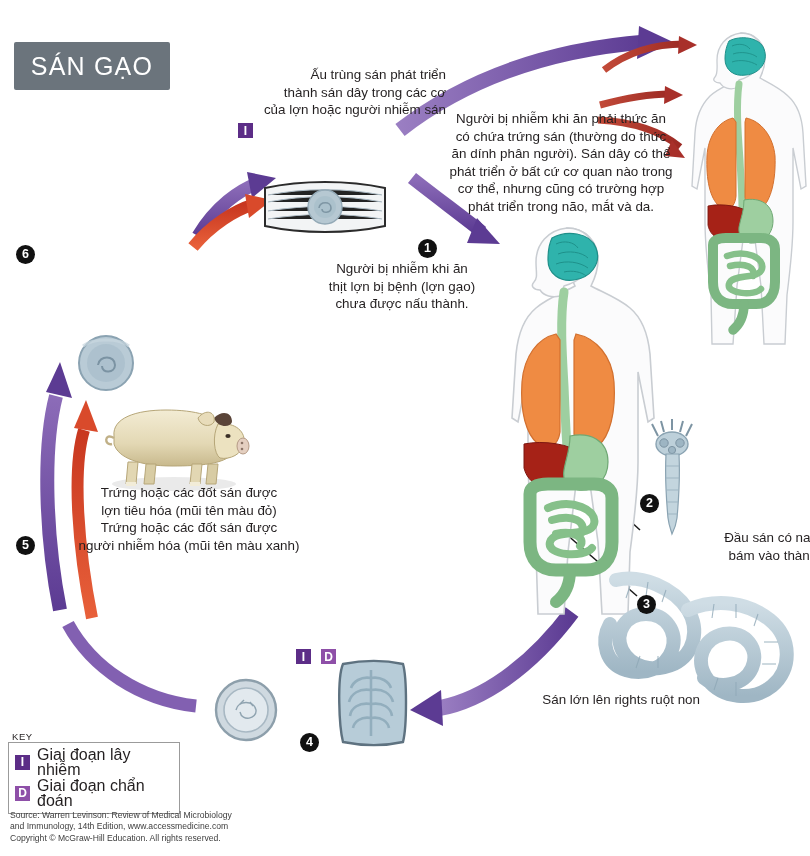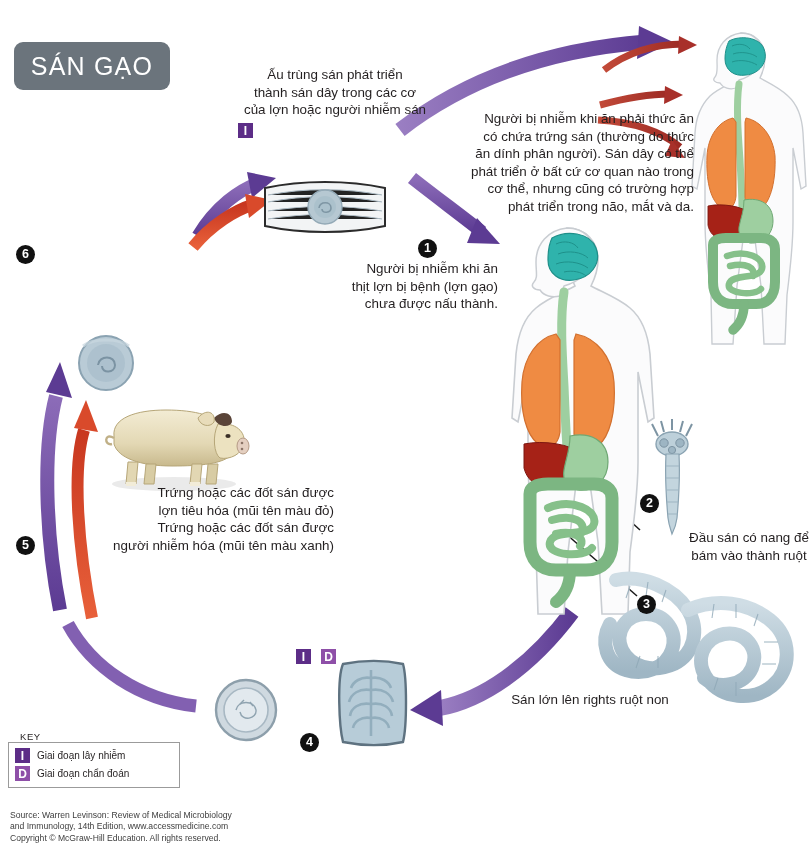--- a/index.html
+++ b/index.html
@@ -14,40 +14,40 @@
     font-family: "Liberation Sans", sans-serif;
     color: #231f20;
   }
   #stage { position: absolute; inset: 0; }
 
   
   .title-plate {
     position: absolute; left: 14px; top: 42px;
     width: 156px; height: 48px;
     background: #6b747c;
-    border-radius: 9px;
+    border-radius: 2px;
     display: flex; align-items: center; justify-content: center;
   }
   .title-plate span {
     color: #ffffff;
     font-size: 25px;
     letter-spacing: 1.2px;
     font-weight: 400;
   }
 
   
   .txt {
     position: absolute;
     font-size: 13.4px;
     line-height: 17.6px;
     color: #231f20;
     white-space: pre-line;
   }
-  .center { text-align: right; }
-  .left { text-align: center; }
+  .center { text-align: center; }
+  .left { text-align: right; }
 
   
   .numdot {
     position: absolute;
     width: 19px; height: 19px;
     border-radius: 50%;
     background: #111111;
     color: #ffffff;
     font-size: 12.5px;
     font-weight: bold;
@@ -63,36 +63,36 @@
     color: #ffffff;
     font-size: 12px;
     font-weight: bold;
     border: 1px solid #ffffff;
   }
   .badge.i { background: #5c2d87; }
   .badge.d { background: #8e4fa8; }
 
   
   .key-wrap { position: absolute; left: 8px; top: 731px; width: 172px; }
-  .key-label { font-size: 9.5px; letter-spacing: .6px; color: #231f20; margin-left: 12px; }
+  .key-label { font-size: 9.5px; letter-spacing: .6px; color: #231f20; margin-left: 4px; }
   .key-box {
     border: 1px solid #9b9b9b;
     padding: 3px 5px 4px 5px;
     background: #ffffff;
   }
   .key-row { display: flex; align-items: center; gap: 6px; margin: 1px 0; }
   .key-sq {
     width: 17px; height: 17px; flex: 0 0 17px;
     display: flex; align-items: center; justify-content: center;
     color: #fff; font-size: 12px; font-weight: bold;
     border: 1px solid #ffffff;
   }
   .key-sq.i { background: #5c2d87; }
   .key-sq.d { background: #8e4fa8; }
-  .key-txt { font-size: 10px; line-height: 15px; }
+  .key-txt { font-size: 16px; line-height: 15px; }
 
   
   .source {
     position: absolute; left: 10px; top: 810px;
     font-size: 8.6px; line-height: 11.4px;
     font-weight: normal;
     color: #3d3d3d;
     white-space: pre-line;
   }
 

